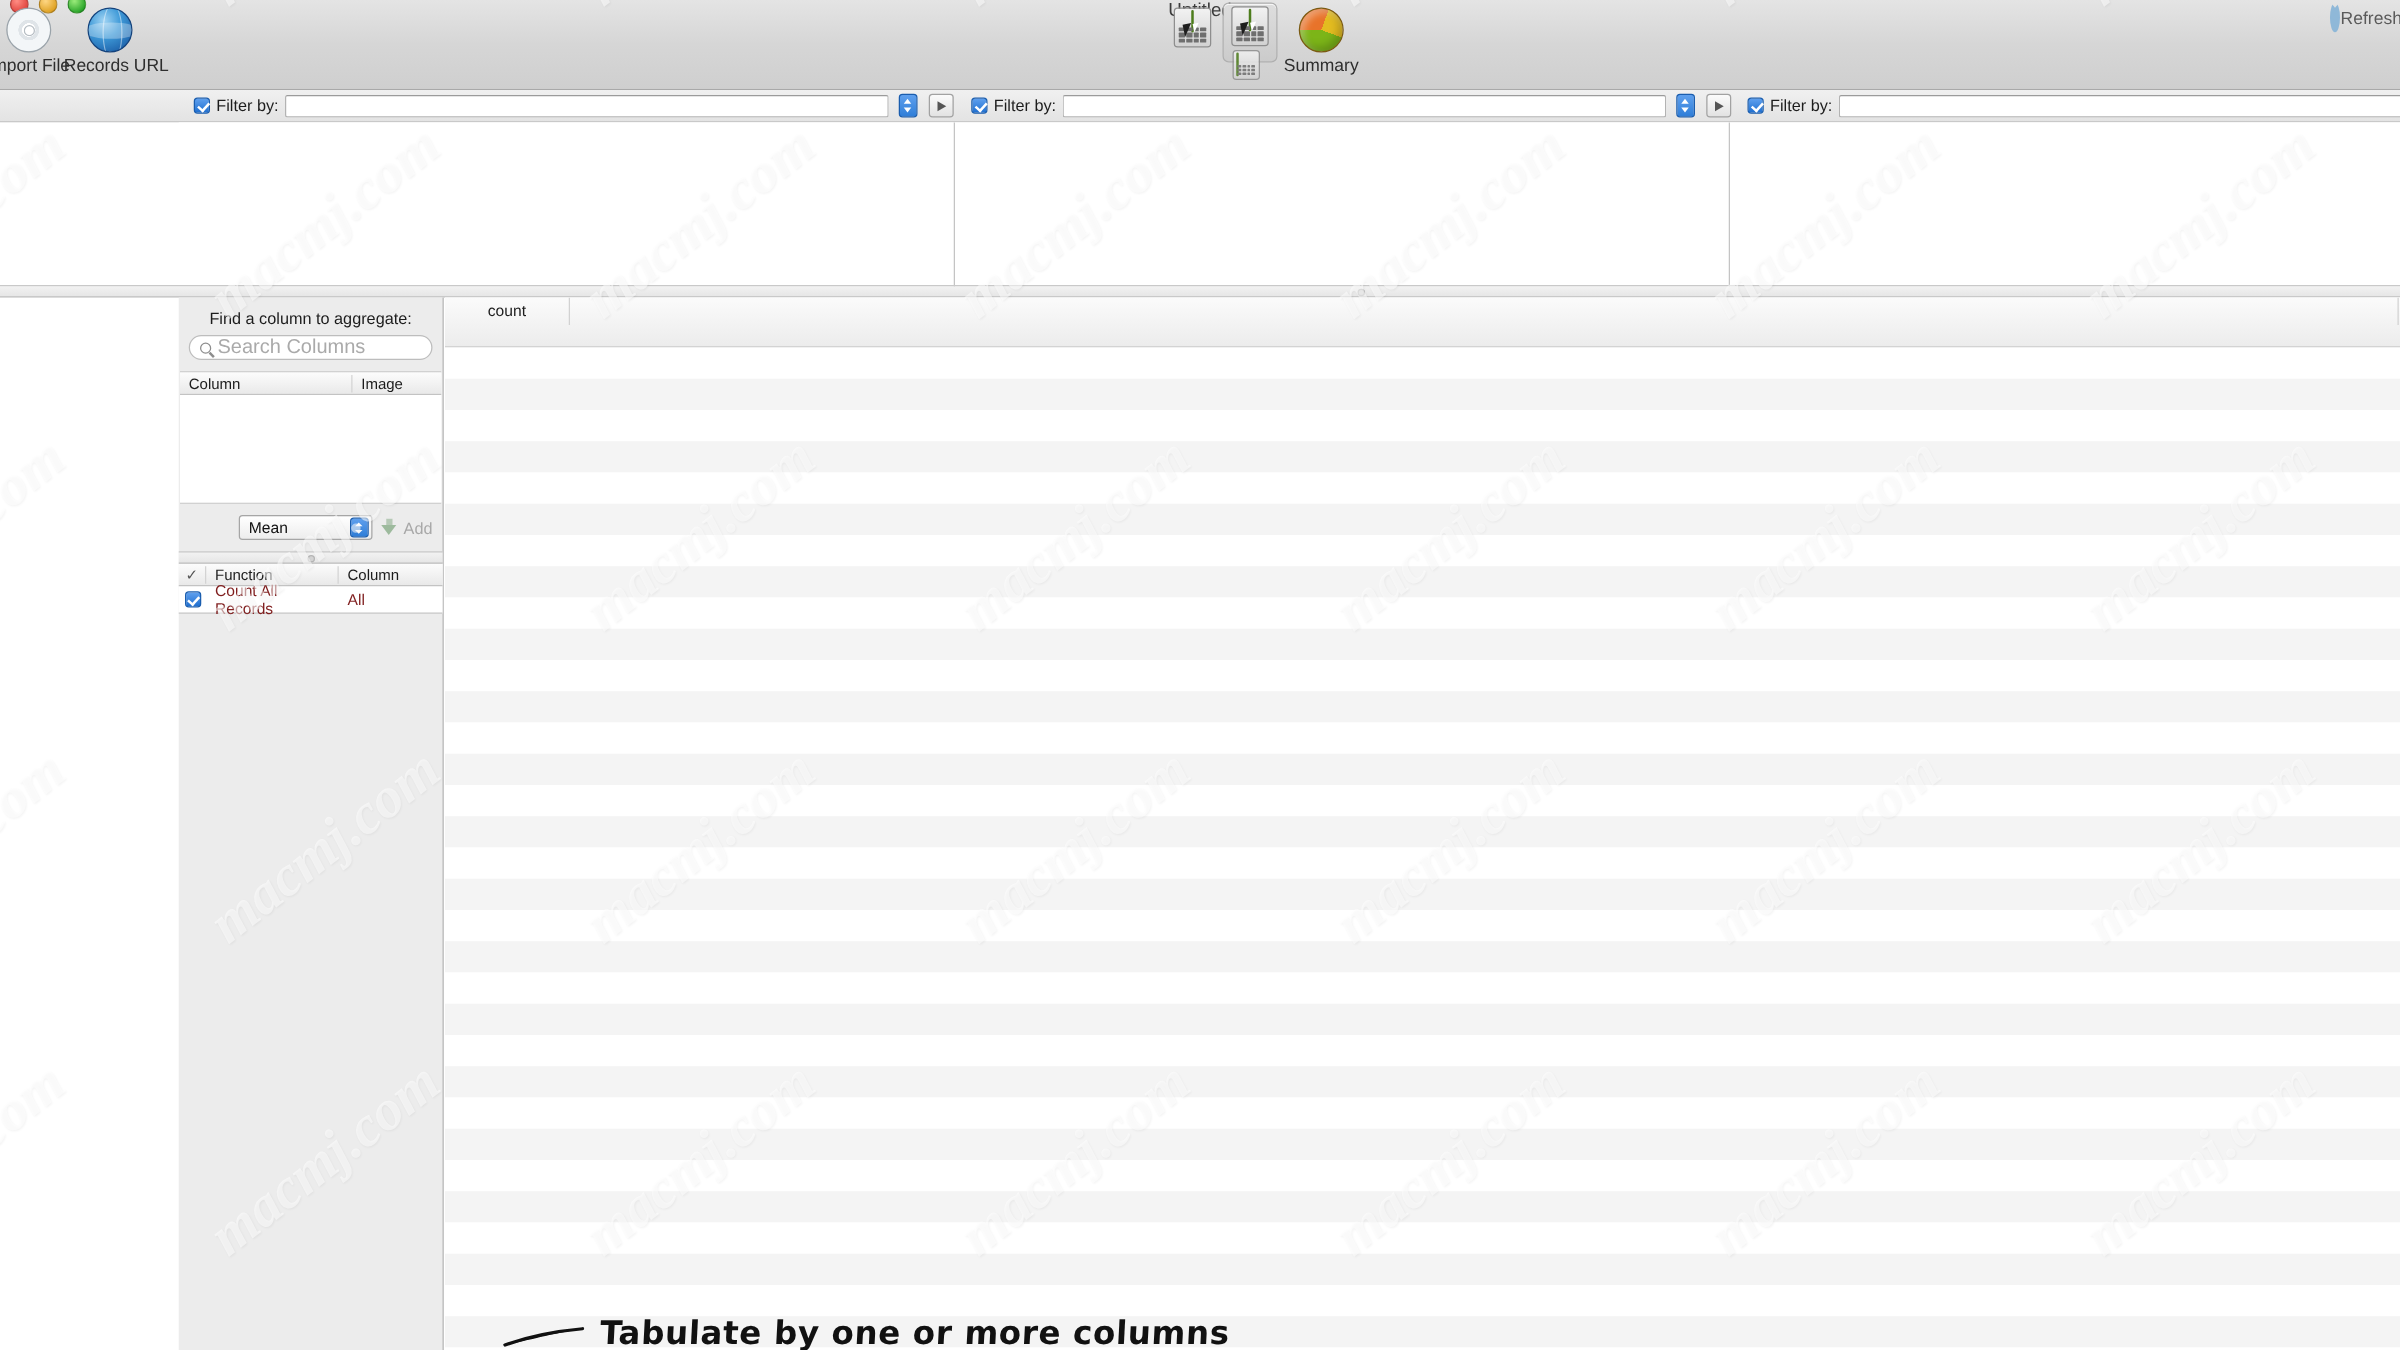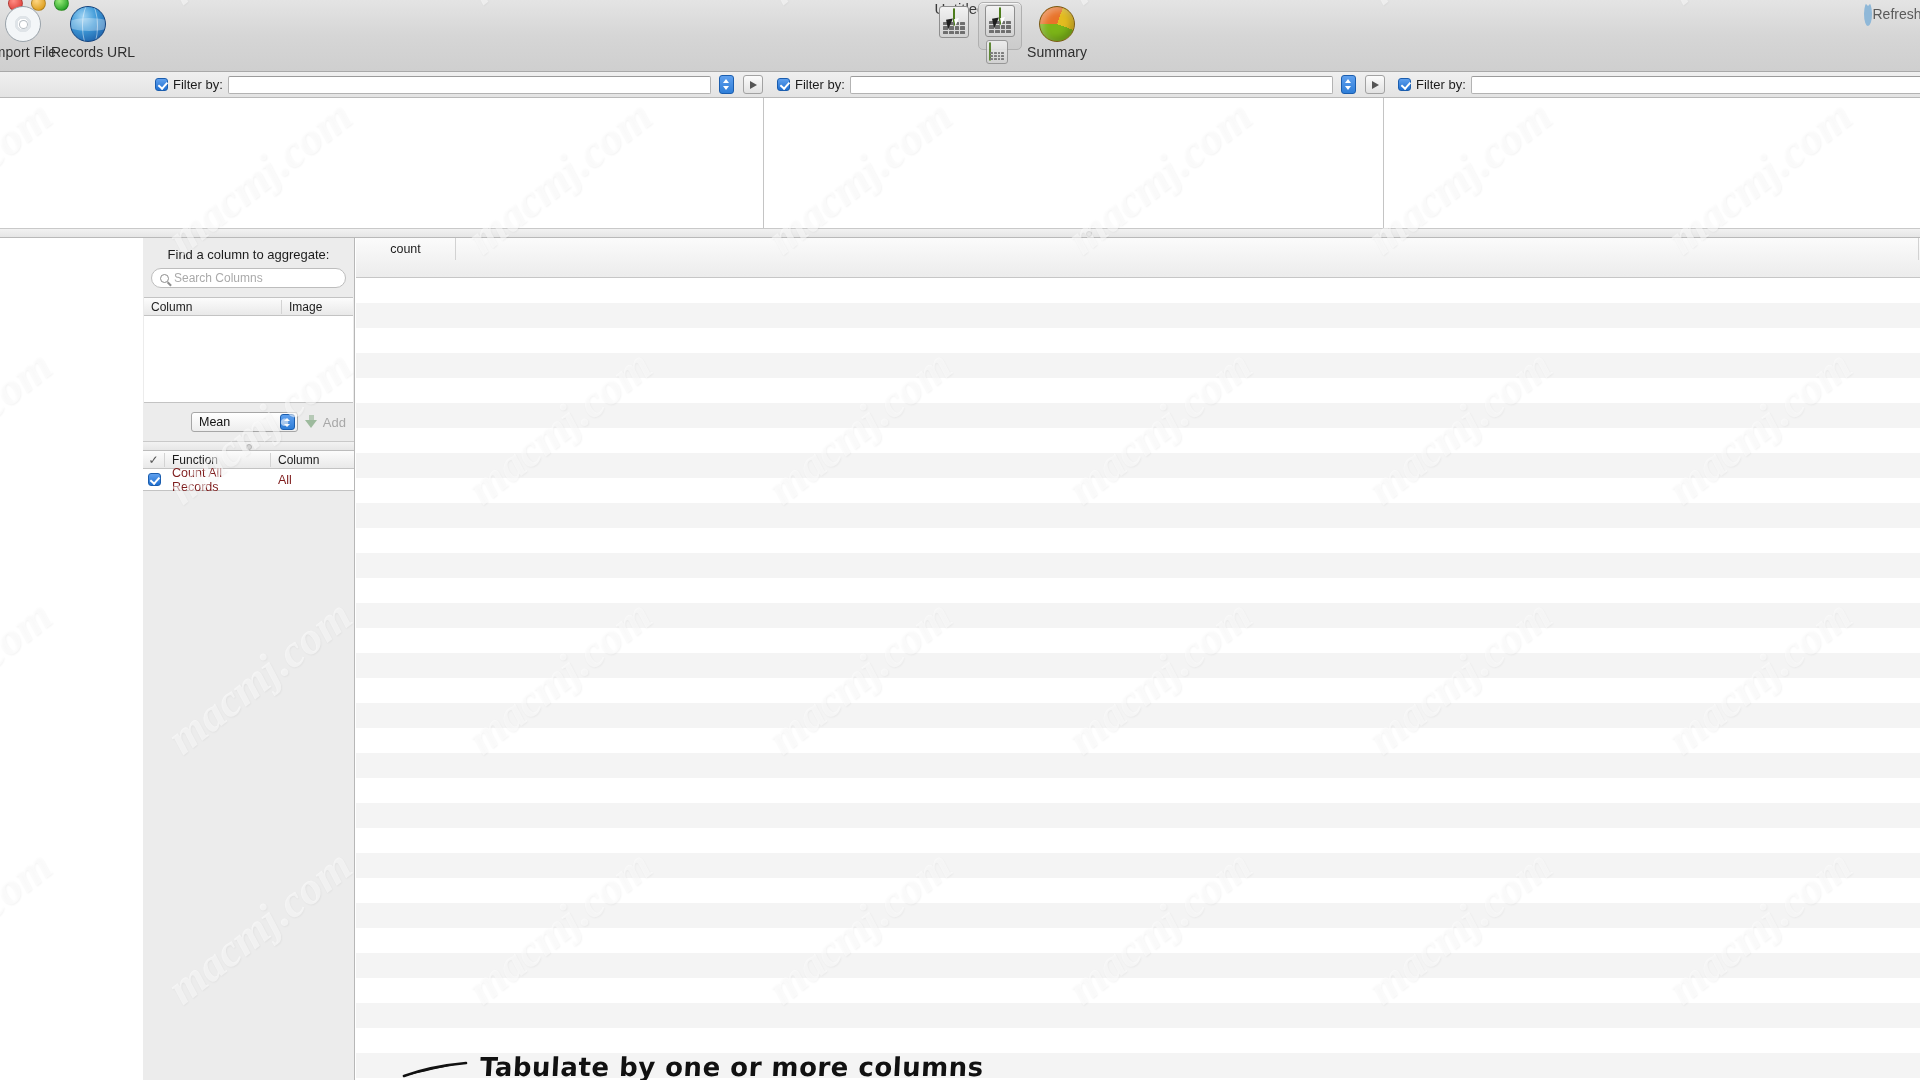--- a/index.html
+++ b/index.html
@@ -231,21 +231,21 @@
   }
   .ico-search {
     width: 9px; height: 9px; border-radius: 50%; border: 1.6px solid #8d8d8d;
     position: relative; flex: 0 0 auto;
   }
   .ico-search::after {
     content:""; position:absolute; right:-4px; bottom:-3px; width:5px; height:1.6px;
     background:#8d8d8d; transform: rotate(45deg);
   }
   .search-input {
-    border: 0; outline: 0; flex: 1; font-size: 12px; color: #1d4ed8; background: transparent;
+    border: 0; outline: 0; flex: 1; font-size: 16px; color: #1d4ed8; background: transparent;
   }
   .search-input::placeholder { color: #aaa; }
 
   .col-table {
     margin: 9px 1px 0 1px; border-top: 1px solid #c3c3c3; background: #fff;
     border-bottom: 1px solid #c3c3c3; height: 106px;
   }
   .col-head {
     display: flex; height: 18px; align-items: center;
     background: linear-gradient(to bottom,#fcfcfc,#e9e9e9);

